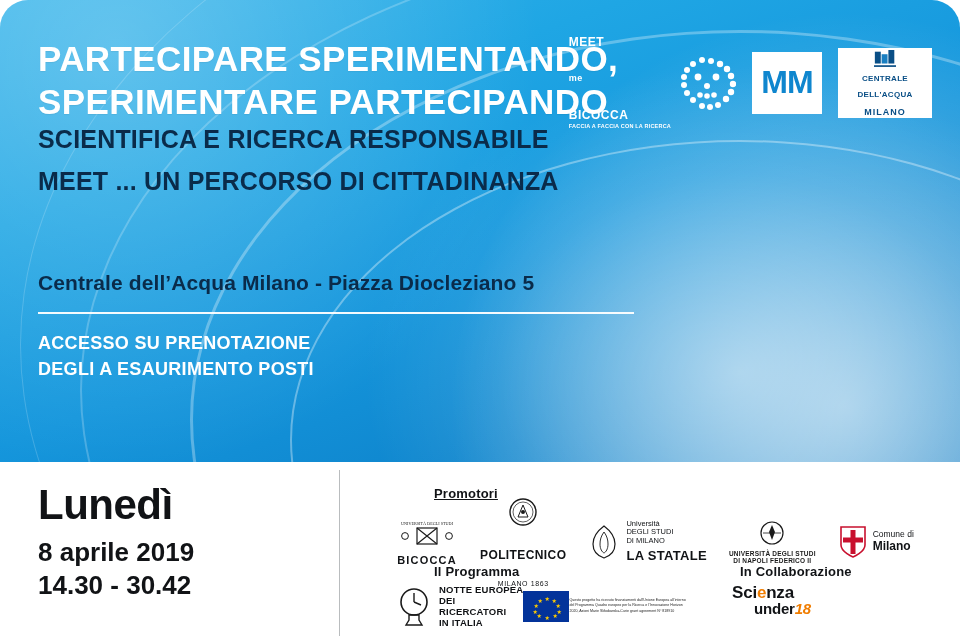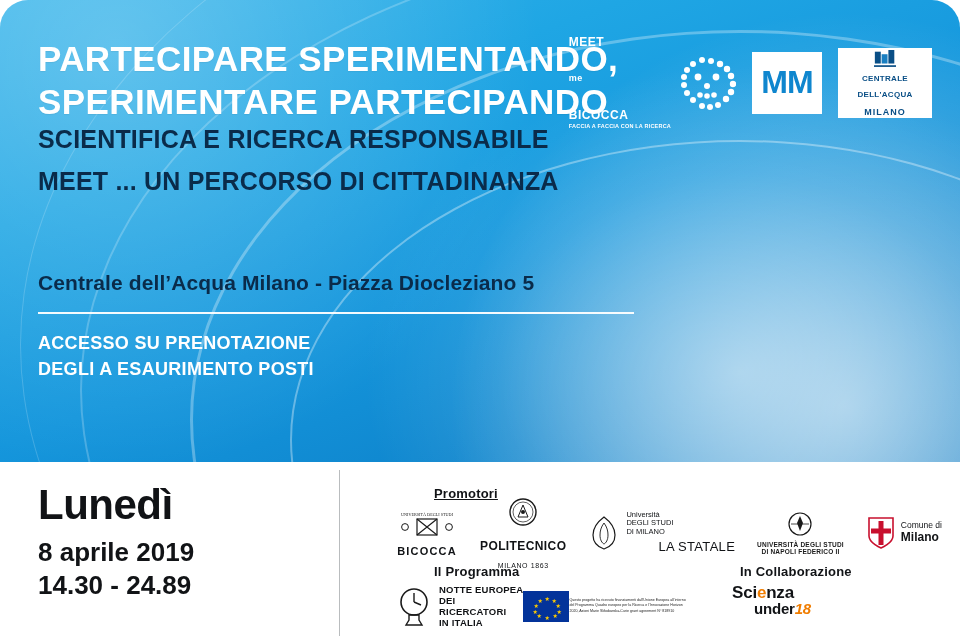--- a/index.html
+++ b/index.html
@@ -189,27 +189,27 @@
   }
   .collab-row {
     position: absolute;
     left: 392px; top: 122px;
     display: flex; align-items: center; gap: 14px;
   }
 
   .logo-bicocca { display: flex; flex-direction: column; align-items: center; gap: 2px; }
   .bic-name { font-size: 11px; color: #111316; font-weight: bold; letter-spacing: 1.2px; }
 
-  .logo-polimi { display: flex; flex-direction: column; align-items: center; gap: 9px; }
+  .logo-polimi { display: flex; flex-direction: column; align-items: center; gap: 18px; }
   .poli-name { font-size: 12px; color: #111316; font-weight: bold; letter-spacing: 0.4px; }
   .poli-sub { font-size: 7px; color: #111316; letter-spacing: 0.6px; }
 
   .logo-statale { display: flex; align-items: center; gap: 6px; }
   .stat-text .s1 { font-size: 7.5px; color: #111316; line-height: 1.15; }
-  .stat-text .s2 { font-size: 13px; color: #111316; font-weight: normal; letter-spacing: 0.3px; margin-top: 3px; margin-left: 32px; }
+  .stat-text .s2 { font-size: 13px; color: #111316; font-weight: bold; letter-spacing: 0.3px; margin-top: 3px; }
 
   .logo-federico { display: flex; flex-direction: column; align-items: center; }
   .fed-line { font-size: 6.5px; color: #1a1a1a; font-weight: bold; letter-spacing: 0.2px; }
 
   .logo-comune { display: flex; align-items: center; gap: 5px; }
   .com-text .t1 { font-size: 8.5px; color: #111316; line-height: 1.2; }
   .com-text .t2 { font-size: 12px; color: #111316; font-weight: bold; line-height: 1.2; }
 
   .logo-notte { display: flex; align-items: center; gap: 7px; }
   .notte-text div { font-size: 9.5px; font-weight: bold; color: #111316; line-height: 1.16; letter-spacing: 0.2px; }
@@ -317,21 +317,21 @@
         <div class="c3">MILANO</div>
       </div>
     </div>
   </div>
 
   <div class="bottom">
 
     <div class="date-col">
       <div class="weekday">Lunedì</div>
       <div class="date-line">8 aprile 2019</div>
-      <div class="time-line">14.30 - 24.89</div>
+      <div class="time-line">14.30 - 30.42</div>
       <div class="divider"></div>
     </div>
 
     <div class="logos-col">
 
       <div class="section-label promo-label">Promotori</div>
       <div class="section-label progetto-label">Il Programma</div>
       <div class="section-label collab-label">In Collaborazione</div>
 
       <div class="promoters">

